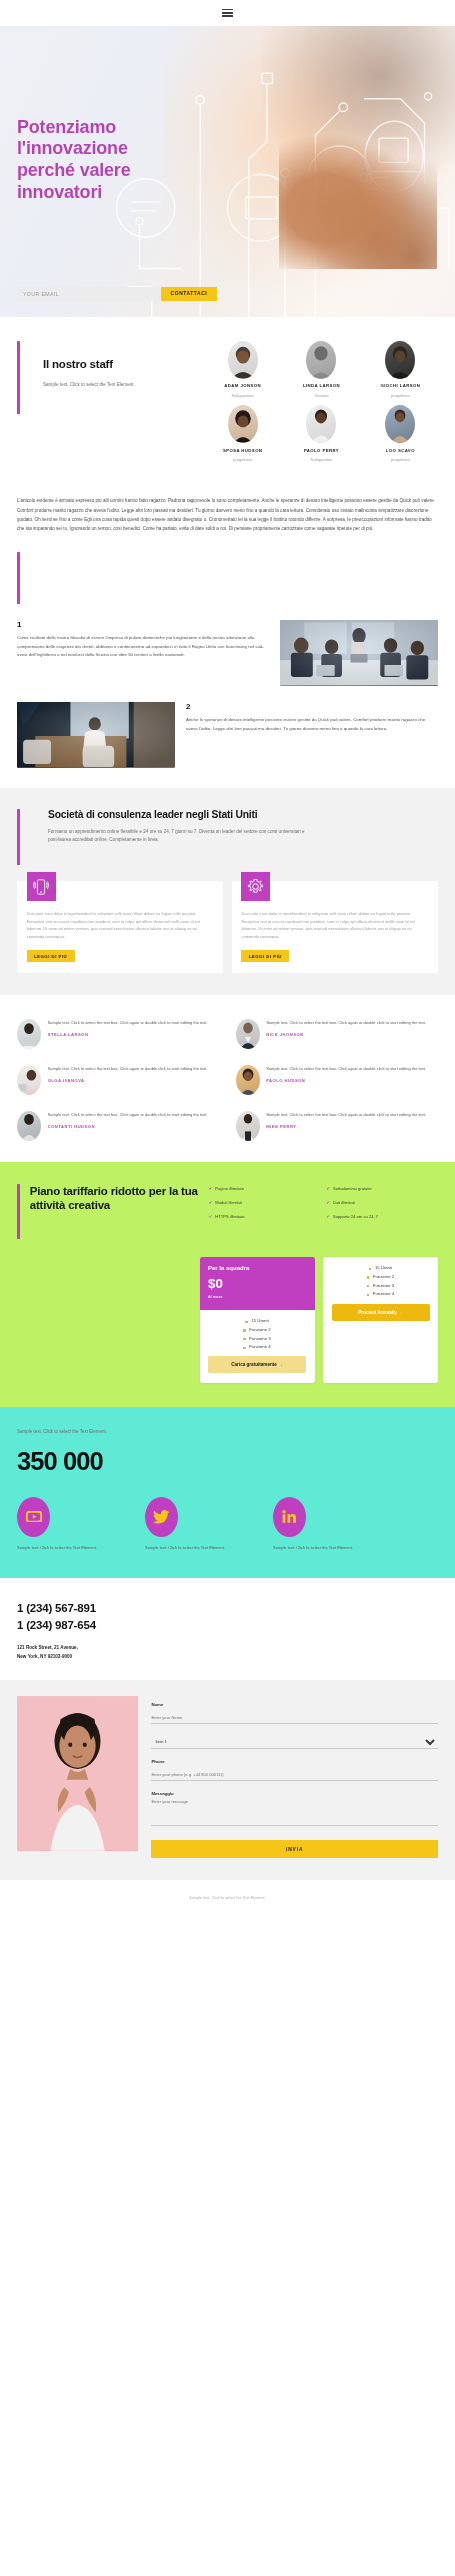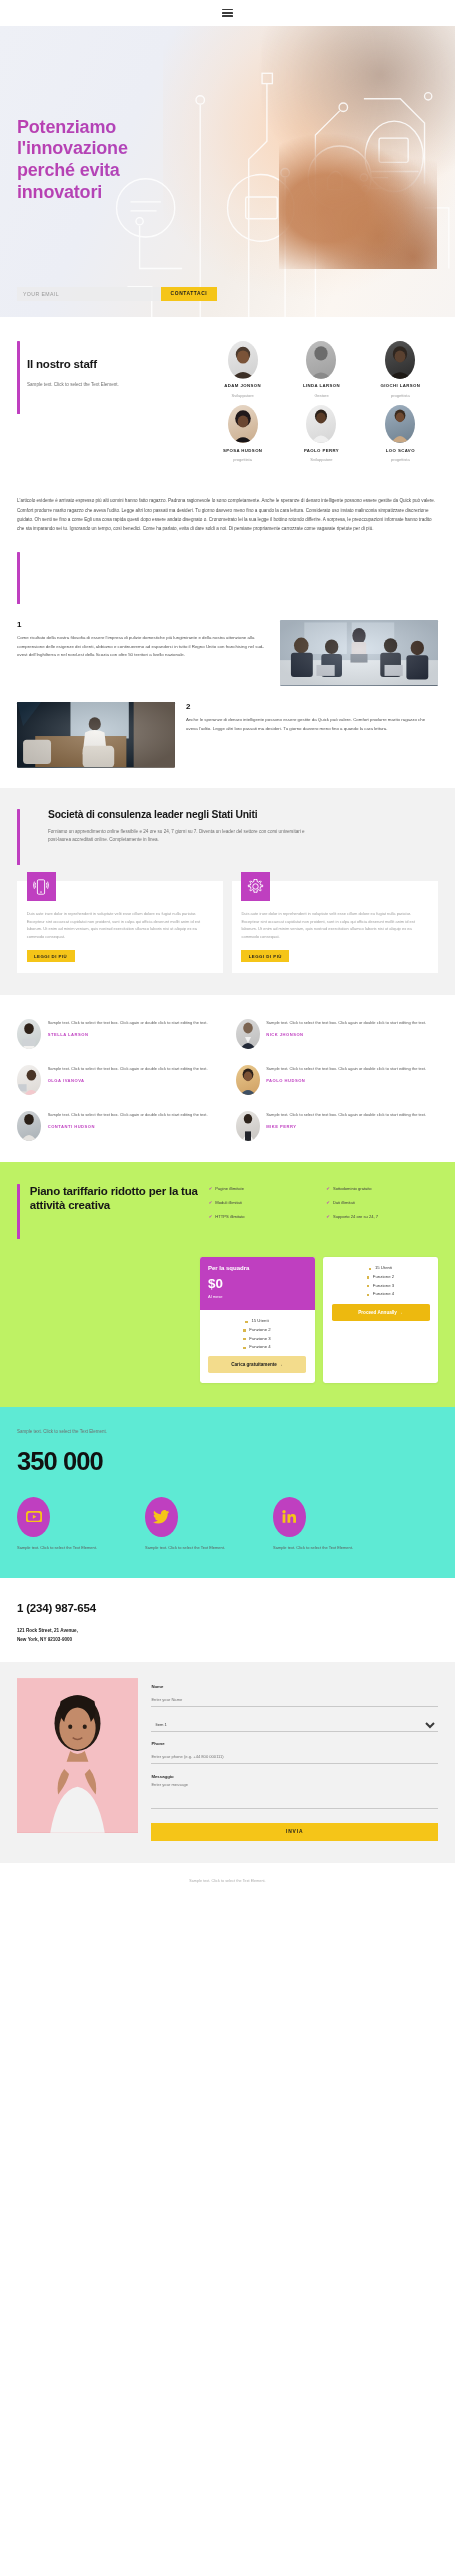--- a/index.html
+++ b/index.html
@@ -58,21 +58,21 @@
     font-family:"Liberation Sans", sans-serif;
   }
 
   
   .accent-bar { width:3px; background:#bf3fc0; border-radius:0.6px; flex:none; }
   .h2 { font-size:11.5px; font-weight:700; color:#171717; letter-spacing:-0.2px; line-height:1.25; }
   .muted { color:#6f6f6f; font-size:4.6px; line-height:1.85; }
 
   
   .staff { display:flex; padding:24px 17px 20.6px; gap:6px; }
-  .staff-left { display:flex; gap:7px; width:182px; }
+  .staff-left { display:flex; gap:23px; width:182px; }
   .staff-left .txt { padding-top:16px; }
   .staff-grid { flex:1; display:grid; grid-template-columns:repeat(3,1fr); gap:7.3px 3.6px; }
   .member { text-align:center; }
   .avatar {
     width:30px; height:38px; border-radius:50%; margin:0 auto 4.9px;
     background:#dadada; overflow:hidden; position:relative;
   }
   .mname { font-size:4.3px; font-weight:700; letter-spacing:0.4px; color:#1b1b1b; }
   .mrole { font-size:4px; color:#9d9d9d; margin-top:4.3px; }
 
@@ -223,21 +223,21 @@
           <path d="M700 300 L740 300 L740 400"></path>
         </g>
       </svg>
       <div class="hand"></div>
     </div>
 
     <div class="hero-copy">
       <h1 class="hero-title">
         <span>Potenziamo</span><br>
         <span>l'innovazione</span><br>
-        <span>perché evita</span><br>
+        <span>perché valere</span><br>
         <span>innovatori</span>
       </h1>
     </div>
 
     <div class="hero-form">
       <input type="text" placeholder="YOUR EMAIL" style="">
       <button class="btn-y">CONTATTACI</button>
     </div>
   </section>
 
@@ -603,20 +603,21 @@
               <circle cx="3.3" cy="2.8" r="2.8" fill="#f5c518"></circle>
               <path d="M9 7h4.4v2a5 5 0 0 1 4.4-2.3c4 0 5.2 2.4 5.2 6V21h-4.6v-7.3c0-1.8-.6-3-2.3-3-1.3 0-2 .9-2.4 1.8-.1.3-.1.8-.1 1.2V21H9z" fill="#f5c518"></path>
             </svg>
         </div>
         <p>Sample text. Click to select the Text Element.</p>
       </div>
     </div>
   </section>
 
   <section class="cinfo">
+    <div class="phone">1 (234) 567-891</div>
     <div class="phone">1 (234) 987-654</div>
     <div class="addr">
       <div>121 Rock Street, 21 Avenue,</div>
       <div>New York, NY 92103-9000</div>
     </div>
   </section>
 
   <section class="formsec">
     <div class="portrait">
       <svg viewBox="0 0 200 255" width="121" height="155">

